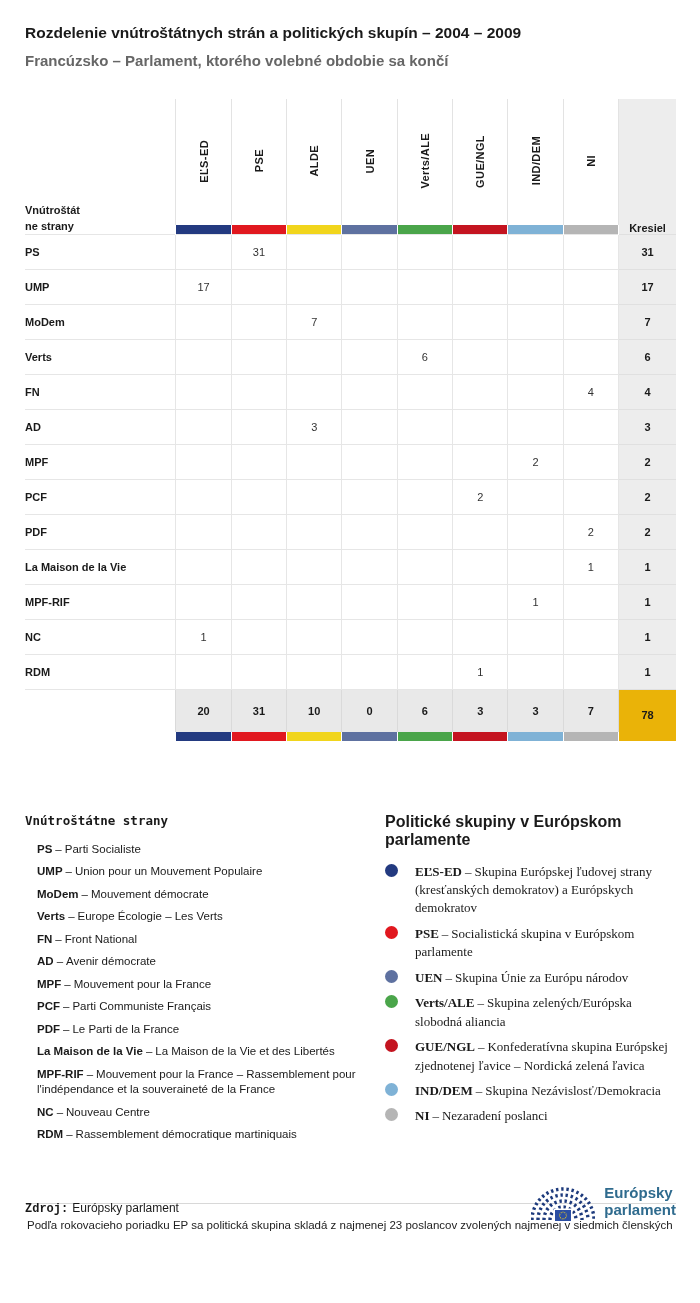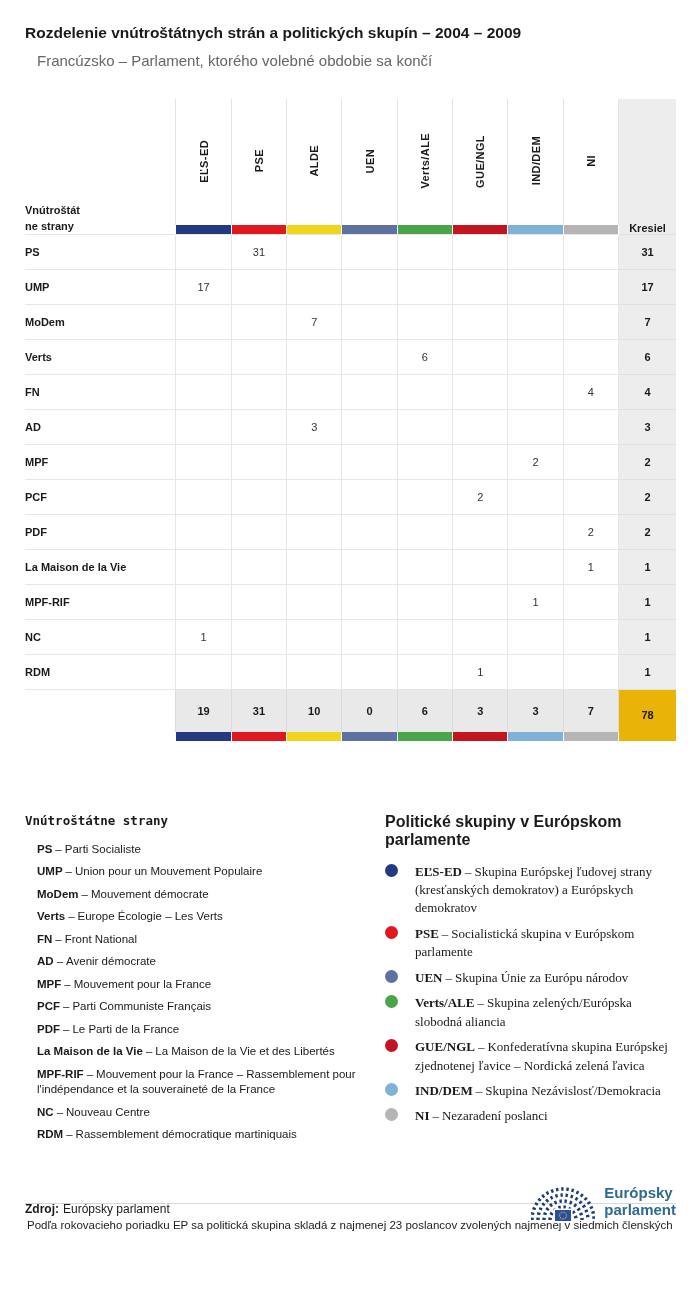--- a/index.html
+++ b/index.html
@@ -3,21 +3,21 @@
 <meta charset="utf-8">
 <style>
   html,body { margin:0; padding:0; background:#ffffff; }
   .page {
     width:700px; height:1236px; box-sizing:border-box;
     padding:20px 24px 0 25px; position:relative; overflow:hidden;
     background:#ffffff; color:#1a1a1a;
     font-family:"Liberation Sans", sans-serif;
   }
   .title { font-size:15.5px; font-weight:700; margin:4px 0 10px; }
-  .subtitle { font-size:15px; font-weight:400; color:#666; margin:0 12px 30px; }
+  .subtitle { font-size:15px; font-weight:700; color:#666; margin:0 0 30px; }
 
   table.seats { border-collapse:collapse; table-layout:fixed; width:651px; }
   table.seats th, table.seats td { padding:0; font-size:11px; }
 
   .col-head { height:126px; vertical-align:middle; text-align:center;
     border-left:1px solid #e3e3e3; border-right:1px solid #e3e3e3; }
   .rot { writing-mode:vertical-rl; transform:rotate(180deg);
     font-weight:700; letter-spacing:0.4px; white-space:nowrap; }
   .corner { vertical-align:bottom; text-align:left; padding-bottom:14px; }
   .corner-text { display:inline-block; width:56px; font-weight:700; line-height:1.4;
@@ -60,21 +60,21 @@
     font-size:13px; line-height:1.42;font-family:Liberation Serif, serif; }
   .dot { width:13px; height:13px; border-radius:50%; flex:0 0 13px; margin-top:1px; }
   .lg-code { font-weight:700; }
 
   .note { margin-top:48px; border-top:1px solid #d8d8d8; border-bottom:1px solid #d8d8d8;
     padding:13px 2px; font-size:11.5px; line-height:1.5; color:#222; }
 
   .source-row { position:absolute; left:25px; right:24px; bottom:12px;
     display:flex; justify-content:space-between; align-items:flex-end; }
   .source-text { font-size:12px; padding-bottom:8px; }
-  .source-label { font-weight:700; margin-right:4px; }
+  .source-label { font-weight:700; margin-right:4px;font-family:Liberation Mono, monospace; }
   .ep-logo { display:flex; align-items:center; gap:9px; }
   .ep-logo-text { font-weight:700; font-size:15px; line-height:1.15; color:#2f6b8e; }
 </style>
 </head>
 <body>
 
 <div class="page">
 
   <h1 class="title">Rozdelenie vnútroštátnych strán a politických skupín – 2004 – 2009</h1>
   <h2 class="subtitle">Francúzsko – Parlament, ktorého volebné obdobie sa končí</h2>
@@ -285,21 +285,21 @@
           <td class="cell"></td>
           <td class="cell">1</td>
           <td class="cell"></td>
           <td class="cell"></td>
           <td class="total-cell">1</td>
         </tr>
       </tbody>
     <tfoot>
       <tr class="totals-row">
         <th class="totals-label"></th>
-        <td class="totals-cell">19</td>
+        <td class="totals-cell">20</td>
         <td class="totals-cell">31</td>
         <td class="totals-cell">10</td>
         <td class="totals-cell">0</td>
         <td class="totals-cell">6</td>
         <td class="totals-cell">3</td>
         <td class="totals-cell">3</td>
         <td class="totals-cell">7</td>
         <td class="grand-total" rowspan="2">78</td>
       </tr>
       <tr class="bars-row">

